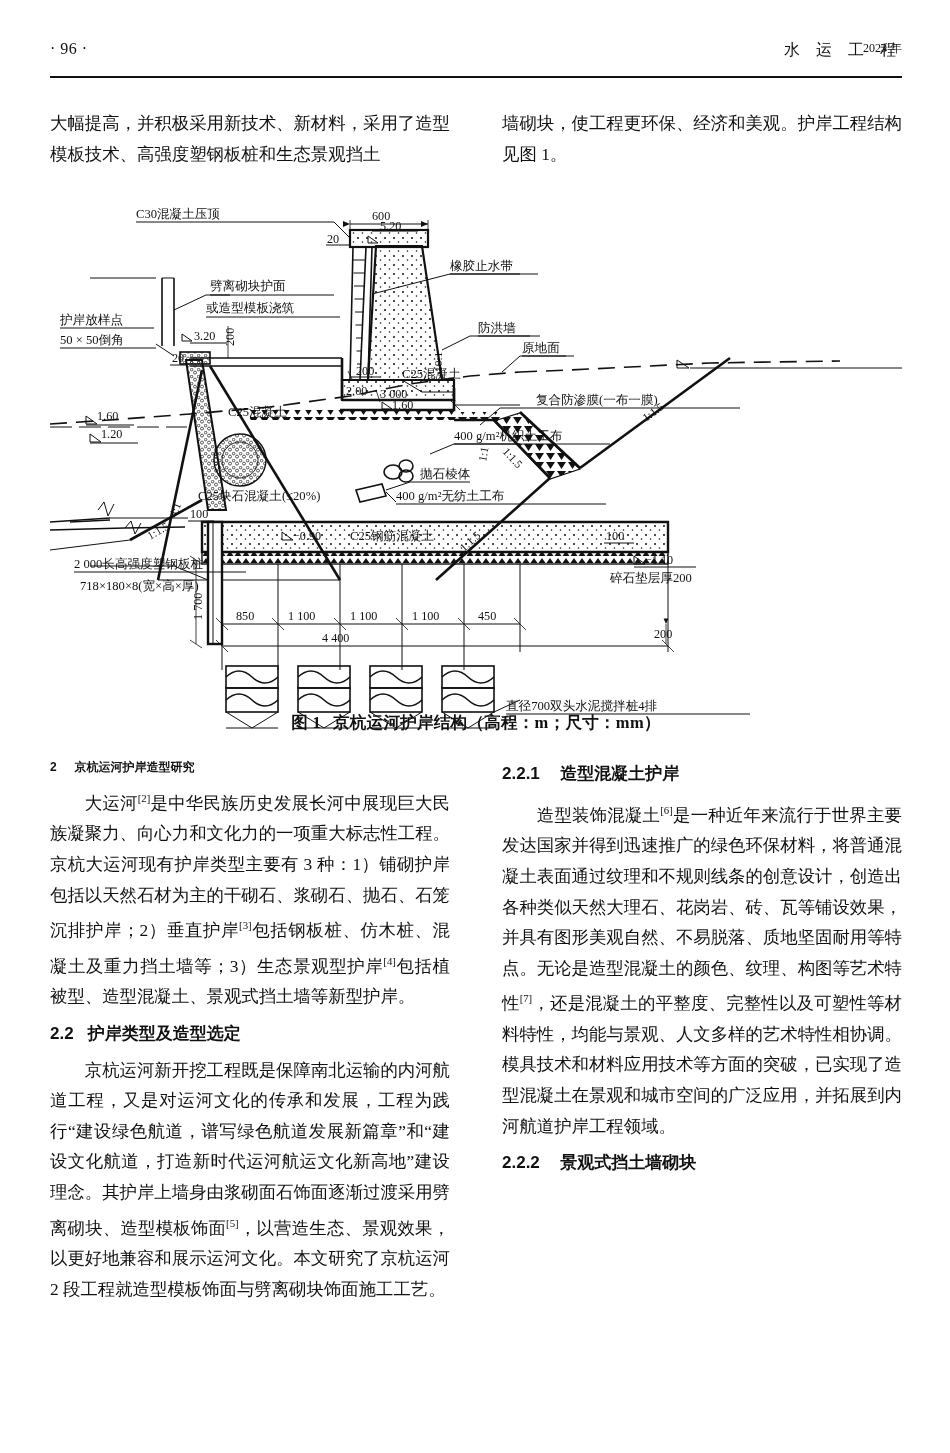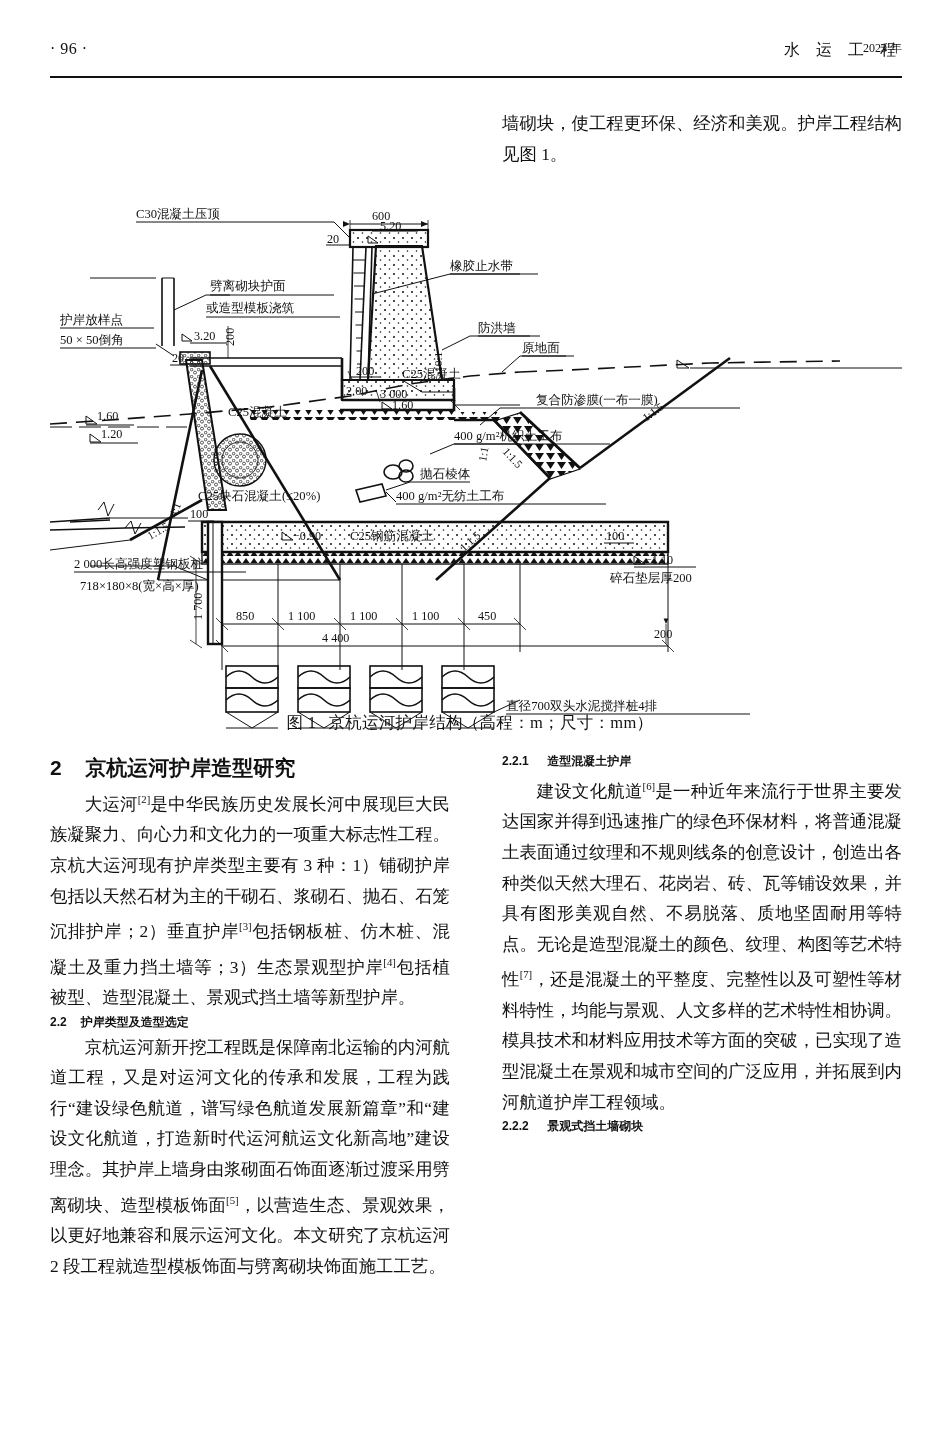--- a/index.html
+++ b/index.html
@@ -34,37 +34,37 @@
   p.tx {
     margin:0 0 0 0;
     font-size:17.4px;
     line-height:30.6px;
     text-align:justify;
     text-justify:inter-ideograph;
     text-indent:0;
   }
   p.indent { text-indent:2em; }
   h2.sec {
-    margin:0; font-size:21px; line-height:31px; font-weight:bold;
+    margin:0; font-size:12px; line-height:31px; font-weight:bold;
     font-family:"Liberation Sans","DejaVu Sans",sans-serif;
   }
   h3.sec {
-    margin:0; font-size:12px; line-height:19px; font-weight:bold;
+    margin:0; font-size:17px; line-height:43px; font-weight:bold;
     font-family:"Liberation Sans","DejaVu Sans",sans-serif;
   }
   .sec .num { display:inline-block; min-width:1.2em; }
   .sec .ttl { font-family:"Liberation Serif","DejaVu Serif",serif; font-weight:bold; margin-left:10px;}
   h3.sec .ttl { margin-left:14px; }
   sup { font-size:0.62em; vertical-align:super; }
 
   
   .figure { position:absolute; left:50px; top:200px; width:852px; height:545px; }
   .figcap {
-    position:absolute; left:44px; top:712px; width:852px; text-align:center;
-    font-size:16.5px; font-weight:normal; letter-spacing:0.3px;
+    position:absolute; left:50px; top:712px; width:852px; text-align:center;
+    font-size:16.5px; font-weight:bold; letter-spacing:0.3px;
   }
   .figcap .capnum { margin-right:12px; }
   svg { display:block; }
   .ln  { stroke:#111; fill:none; }
   .lw1 { stroke-width:1; }
   .lw15{ stroke-width:1.6; }
   .lw2 { stroke-width:2.6; }
   .lwthin { stroke-width:0.8; }
   text { font-family:"Liberation Serif","DejaVu Serif",serif; fill:#111; }
   .lbl  { font-size:12.6px; }
@@ -77,20 +77,23 @@
 <div class="page">
 
   <div class="runhead">
     <div class="rh-left">· 96 ·</div>
     <div class="rh-mid">水 运 工 程</div>
     <div class="rh-right">2023 年</div>
   </div>
   <div class="runrule"></div>
 
   <div class="cols" style="top:108px;height:72px;">
+    <div class="col col-left">
+      <p class="tx">大幅提高，并积极采用新技术、新材料，采用了造型模板技术、高强度塑钢板桩和生态景观挡土</p>
+    </div>
     <div class="col col-right">
       <p class="tx">墙砌块，使工程更环保、经济和美观。护岸工程结构见图 1。</p>
     </div>
   </div>
 
   <div class="figure">
   <svg width="852" height="545" viewBox="0 0 852 545">
     <defs>
       <pattern id="dots" width="9" height="9" patternUnits="userSpaceOnUse">
         <circle cx="2" cy="2" r="1.0" fill="#111"></circle>
@@ -473,20 +476,20 @@
       <h3 class="sec">
         <span class="num">2.2</span><span class="ttl">护岸类型及造型选定</span>
       </h3>
       <p class="tx indent"><span>京杭运河新开挖工程既是保障南北运输的内河航道工程，又是对运河文化的传承和发展，工程为践行“建设绿色航道，谱写绿色航道发展新篇章”和“建设文化航道，打造新时代运河航运文化新高地”建设理念。其护岸上墙身由浆砌面石饰面逐渐过渡采用劈离砌块、造型模板饰面</span><sup>[5]</sup><span>，以营造生态、景观效果，以更好地兼容和展示运河文化。本文研究了京杭运河 2 段工程就造型模板饰面与劈离砌块饰面施工工艺。</span></p>
     </div>
 
     <div class="col col-right">
       <h3 class="sec">
         <span class="num" style="min-width:2.6em">2.2.1</span><span class="ttl">造型混凝土护岸</span>
       </h3>
-      <p class="tx indent"><span>建设文化航道</span><sup>[6]</sup><span>是一种近年来流行于世界主要发达国家并得到迅速推广的绿色环保材料，将普通混凝土表面通过纹理和不规则线条的创意设计，创造出各种类似天然大理石、花岗岩、砖、瓦等铺设效果，并具有图形美观自然、不易脱落、质地坚固耐用等特点。无论是造型混凝土的颜色、纹理、构图等艺术特性</span><sup>[7]</sup><span>，还是混凝土的平整度、完整性以及可塑性等材料特性，均能与景观、人文多样的艺术特性相协调。模具技术和材料应用技术等方面的突破，已实现了造型混凝土在景观和城市空间的广泛应用，并拓展到内河航道护岸工程领域。</span></p>
+      <p class="tx indent"><span>造型装饰混凝土</span><sup>[6]</sup><span>是一种近年来流行于世界主要发达国家并得到迅速推广的绿色环保材料，将普通混凝土表面通过纹理和不规则线条的创意设计，创造出各种类似天然大理石、花岗岩、砖、瓦等铺设效果，并具有图形美观自然、不易脱落、质地坚固耐用等特点。无论是造型混凝土的颜色、纹理、构图等艺术特性</span><sup>[7]</sup><span>，还是混凝土的平整度、完整性以及可塑性等材料特性，均能与景观、人文多样的艺术特性相协调。模具技术和材料应用技术等方面的突破，已实现了造型混凝土在景观和城市空间的广泛应用，并拓展到内河航道护岸工程领域。</span></p>
       <h3 class="sec">
         <span class="num" style="min-width:2.6em">2.2.2</span><span class="ttl">景观式挡土墙砌块</span>
       </h3>
     </div>
   </div>
 
 </div>
 
 </body></html>

